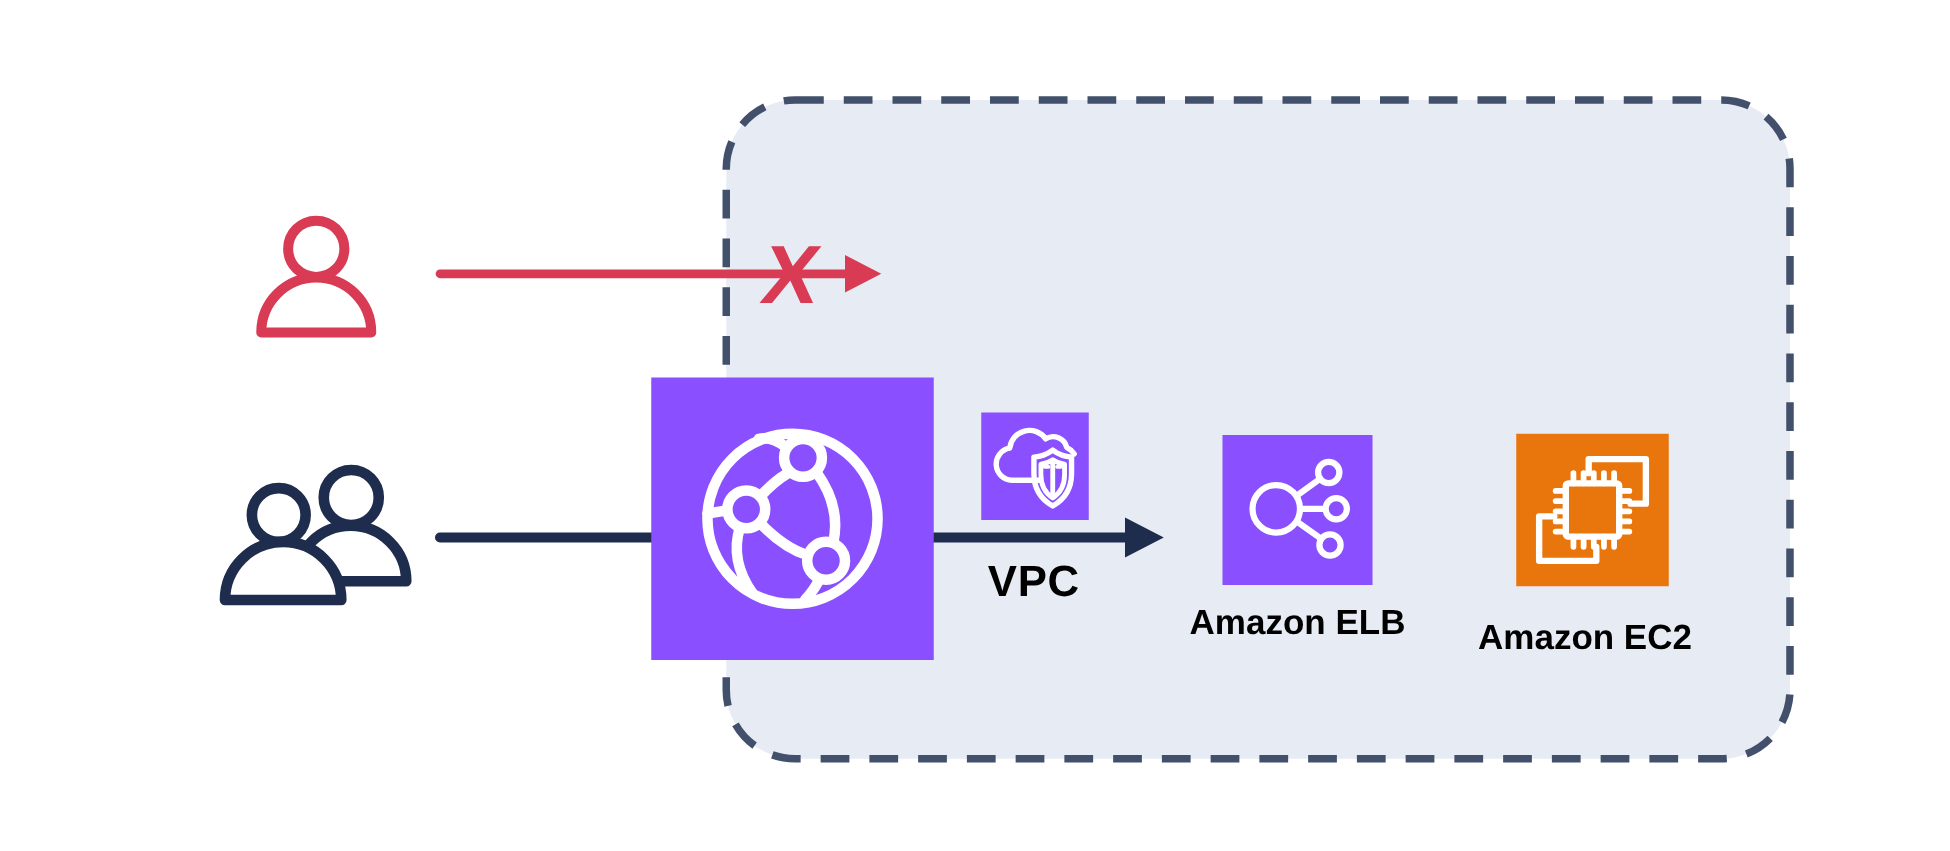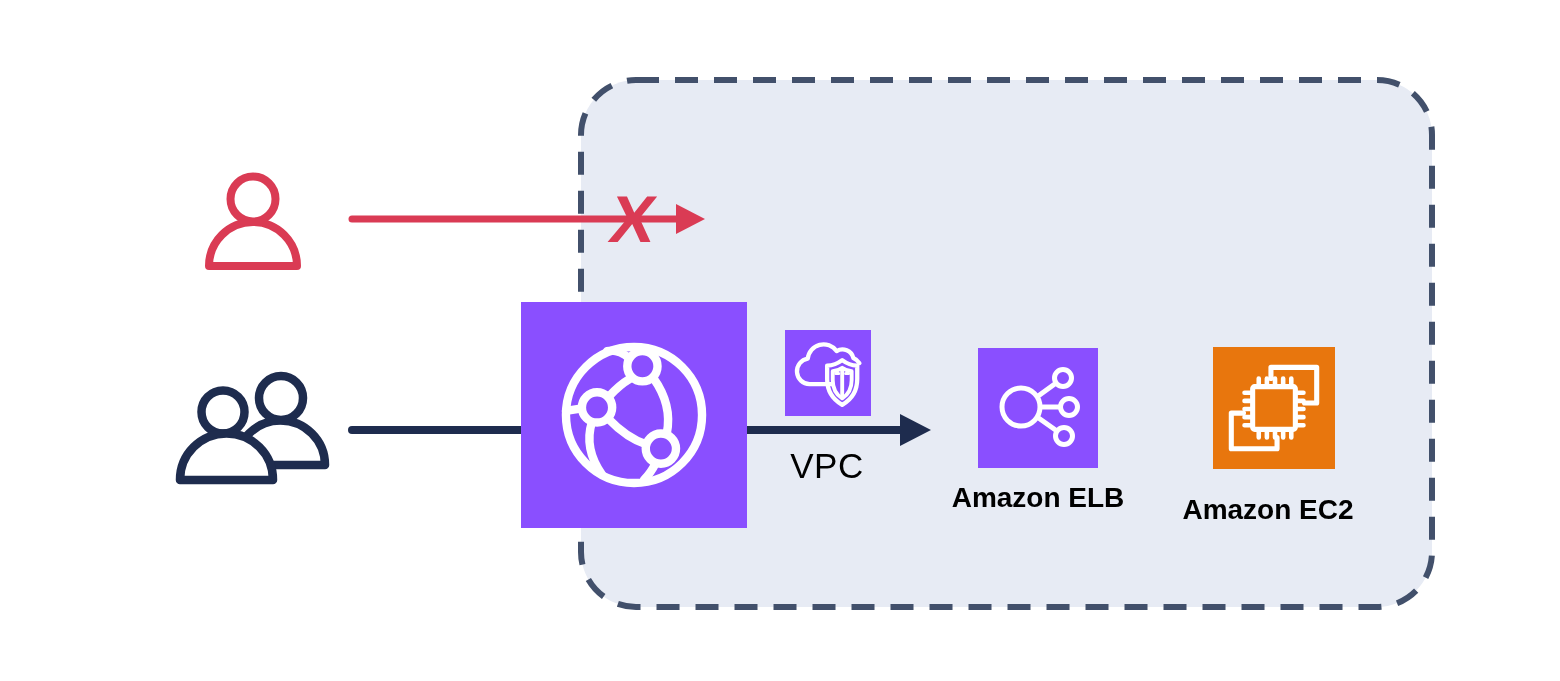--- a/index.html
+++ b/index.html
@@ -37,21 +37,21 @@
   .sq{display:flex;align-items:center;justify-content:center}
   .sq-purple{background:var(--purple,#8A4FFF)}
   .sq-orange{background:var(--orange,#E8760D)}
 
   
   .lbl{
     color:var(--labelText,#000000);
     text-align:center;
     white-space:nowrap;
   }
-  .lbl-vpc{font-size:35px;font-weight:400;letter-spacing:0.5px}
+  .lbl-vpc{font-size:35px;font-weight:700;letter-spacing:0.5px}
   .lbl-node{font-size:28px;font-weight:700}
 
   
   .x-mark{
     color:var(--red,#DA3B54);
     font-size:66px;font-weight:700;line-height:64px;
     width:64px;height:64px;text-align:center;
     transform:skewX(-10deg);
   }
 </style>

